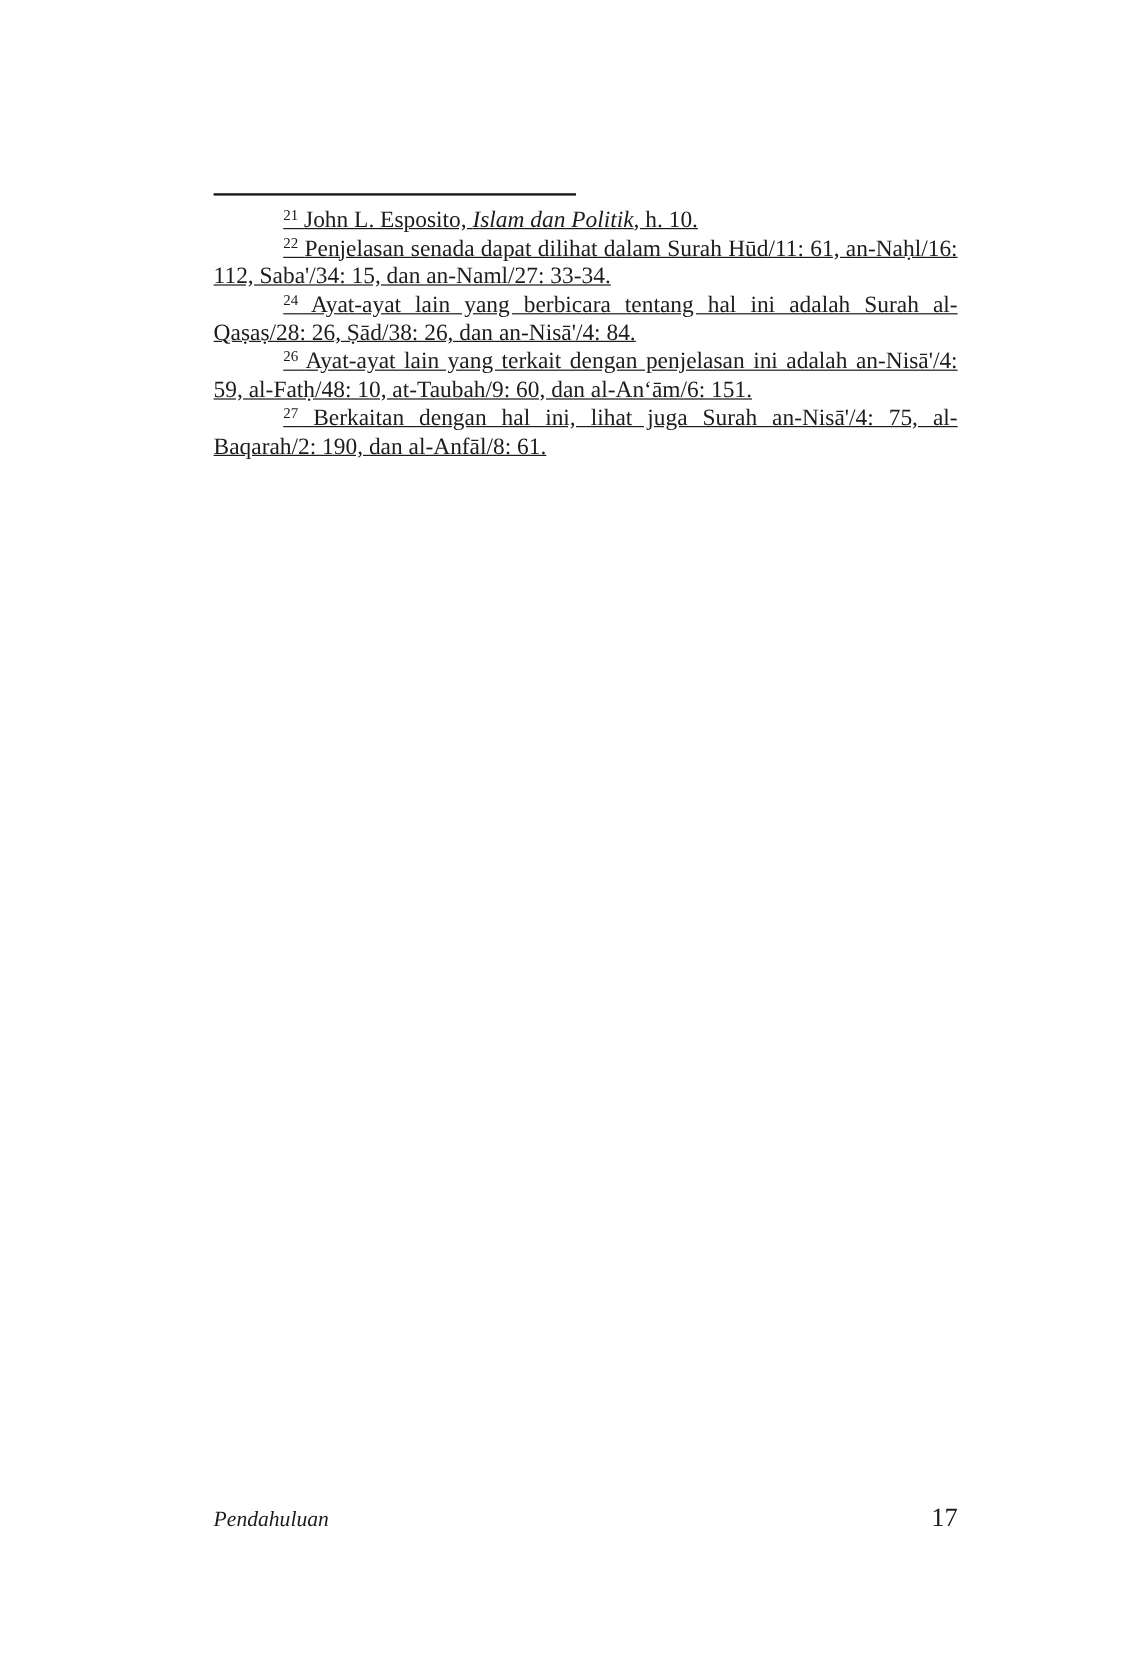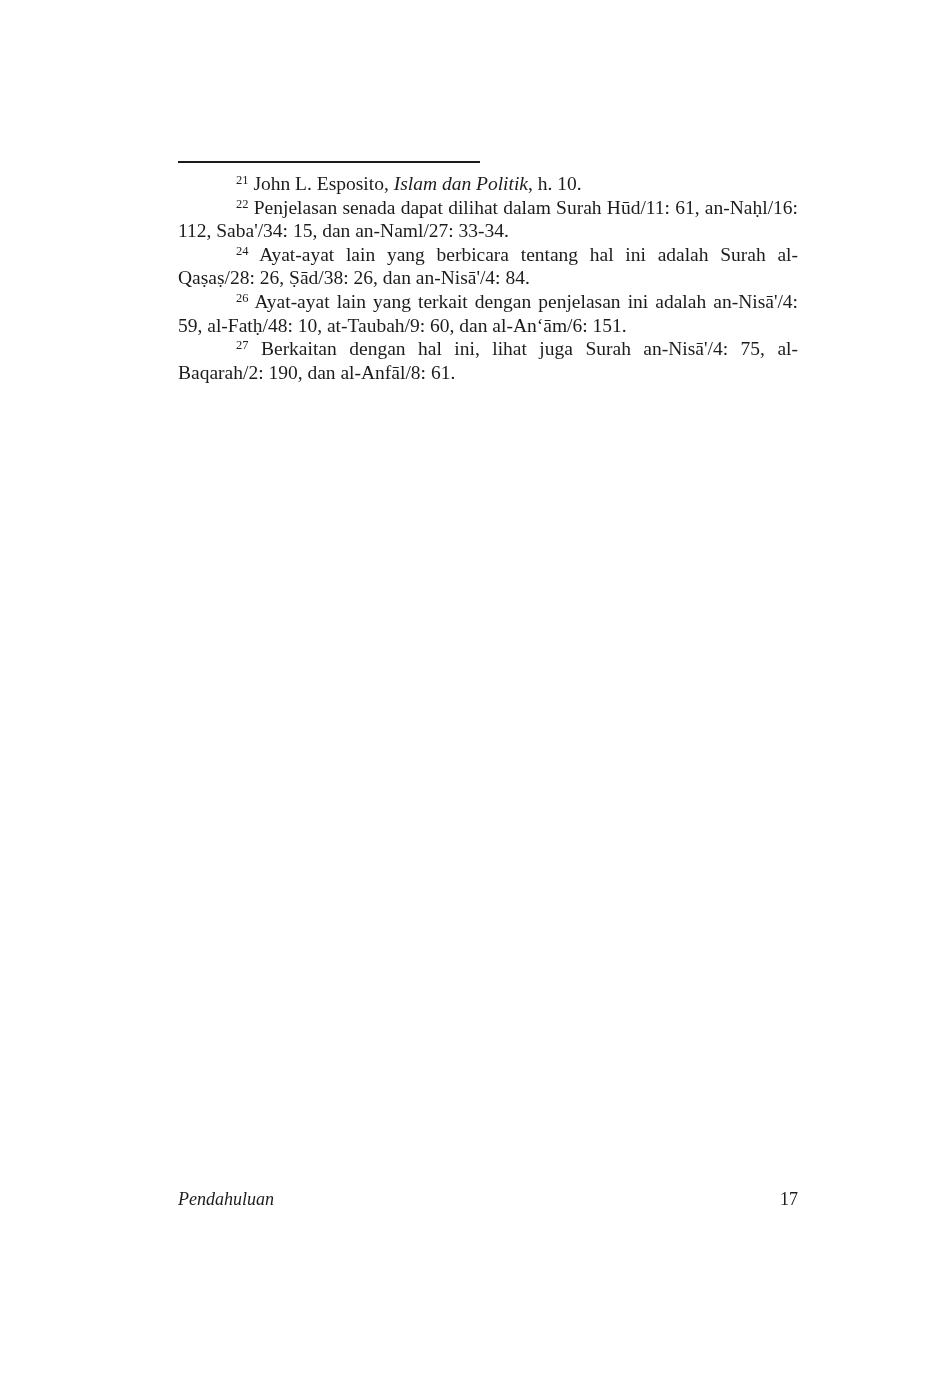--- a/index.html
+++ b/index.html
@@ -25,50 +25,51 @@
     background: #1a1a1a;
   }
   .footnotes {
     position: absolute;
     left: 178px;
     top: 172px;
     width: 620px;
     font-size: 19.5px;
     line-height: 23.6px;
     text-align: justify;
+    text-decoration: underline;
   }
   .fn {
     margin: 0;
     text-indent: 58px;
   }
   .fn-num {
     font-size: 12.5px;
     line-height: 0;
     position: relative;
     top: -6px;
     vertical-align: baseline;
   }
   .it {
     font-style: italic;
   }
   .page-footer {
     position: absolute;
     left: 178px;
-    top: 1189px;
+    top: 1252px;
     width: 620px;
     display: flex;
     justify-content: space-between;
     align-items: baseline;
   }
   .footer-section {
     font-style: italic;
     font-size: 18px;
   }
   .footer-page-number {
-    font-size: 18px;
+    font-size: 22px;
   }
 </style>
 </head>
 <body>
 
 <div class="page">
 
   <div class="footnote-rule"></div>
 
   <div class="footnotes">

